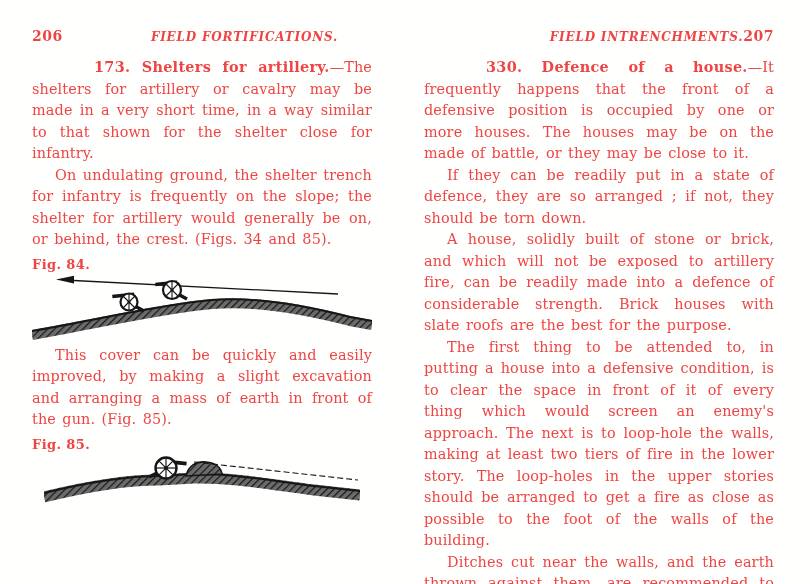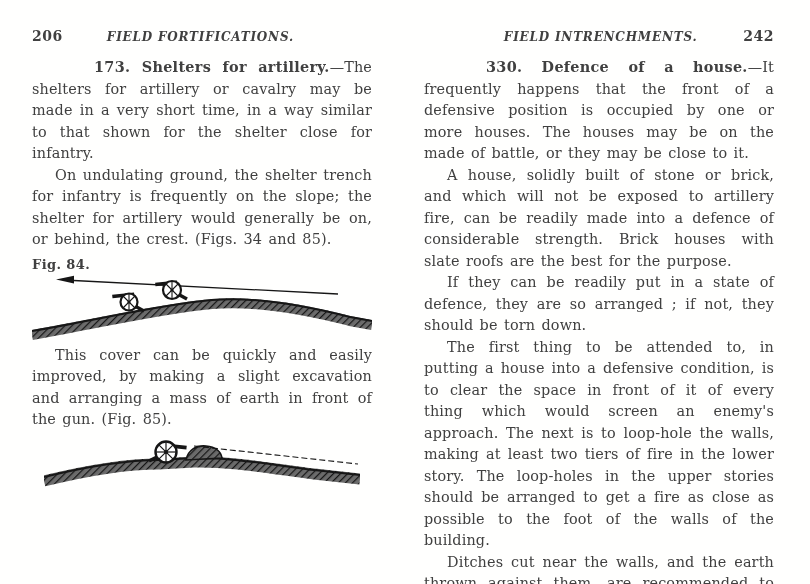--- a/index.html
+++ b/index.html
@@ -1,25 +1,25 @@
 <!DOCTYPE html>
 <html><head>
 <meta charset="utf-8">
 <style>
   html,body{margin:0;padding:0;background:#ffffff;}
   .spread{
     position:relative;width:810px;height:584px;background:#fffffe;
-    color:#404040;font-family:"DejaVu Serif",serif;overflow:hidden;
+    color:#ef4444;font-family:"DejaVu Serif",serif;overflow:hidden;
   }
   .page{position:absolute;top:28px;}
   .page-left{left:32px;width:340px;}
   .page-right{left:424px;width:350px;}
   .pagehead{display:flex;align-items:baseline;margin-bottom:12px;}
   .folio{font-weight:bold;font-size:14px;letter-spacing:.5px;}
-  .runhead{flex:1;text-align:center;font-style:italic;font-weight:bold;
+  .runhead{flex:1;text-align:right;font-style:italic;font-weight:bold;
            font-size:12px;letter-spacing:.8px;}
   p.bodytext{
     margin:0;text-align:justify;text-indent:1.6em;
     font-size:14.4px;line-height:21.5px;word-spacing:1.6px;letter-spacing:.15px;
   }
   .lead{font-weight:bold;letter-spacing:.3px;margin-left:39px;}
   .figblock{margin:6px 0 4px;}
   .figcap{text-align:left;font-weight:bold;font-size:13px;
           letter-spacing:.4px;margin:4px 0 1px;}
   svg.fig{display:block;margin:0 auto;}
@@ -78,20 +78,21 @@
           <line x1="6" y1="-6" x2="-6" y2="6" stroke="#161616" stroke-width="1.1"></line>
           <line x1="0" y1="-8.5" x2="0" y2="8.5" stroke="#161616" stroke-width="1.1"></line>
           <circle cx="0" cy="0" r="1.6" fill="#161616"></circle>
         </g>
       </svg>
     </div>
 
     <p class="bodytext">This cover can be quickly and easily improved, by making a slight excavation and arranging a mass of earth in front of the gun. (Fig. 85).</p>
 
     <div class="figblock">
+      <div class="figcap">Fig. 85.</div>
       <svg class="fig" width="316" height="54" viewBox="0 0 316 54">
         <defs>
           <pattern id="hatch85" patternUnits="userSpaceOnUse" width="5" height="5" patternTransform="rotate(45)">
             <rect width="5" height="5" fill="#6b6b6b"></rect>
             <line x1="0" y1="0" x2="0" y2="5" stroke="#161616" stroke-width="2.4"></line>
           </pattern>
         </defs>
 
         <g>
           <path d="M0,44 C45,33 85,27 115,27 L150,25 C185,24 230,32 270,37 L316,42" fill="none" stroke="url(#hatch85)" stroke-width="11"></path>
@@ -116,25 +117,25 @@
         </g>
       </svg>
     </div>
 
   </div>
 
   <div class="page page-right">
     <div class="pagehead">
       <span style="width:34px"></span>
       <span class="runhead">FIELD INTRENCHMENTS.</span>
-      <span class="folio">242</span>
+      <span class="folio">207</span>
     </div>
 
     <p class="bodytext"><span class="lead">330. Defence of a house.</span><span>—It frequently happens that the front of a defensive position is occupied by one or more houses.  The houses may be on the made of battle, or they may be close to it.</span></p>
 
+    <p class="bodytext">If they can be readily put in a state of defence, they are so arranged ; if not, they should be torn down.</p>
     <p class="bodytext">A house, solidly built of stone or brick, and which will not be exposed to artillery fire, can be readily made into a defence of considerable strength.  Brick houses with slate roofs are the best for the purpose.</p>
-    <p class="bodytext">If they can be readily put in a state of defence, they are so arranged ; if not, they should be torn down.</p>
     <p class="bodytext">The first thing to be attended to, in putting a house into a defensive condition, is to clear the space in front of it of every thing which would screen an enemy's approach.  The next is to loop-hole the walls, making at least two tiers of fire in the lower story.  The loop-holes in the upper stories should be arranged to get a fire as close as possible to the foot of the walls of the building.</p>
     <p class="bodytext">Ditches cut near the walls, and the earth thrown against them, are recommended to keep the enemy off and to add to the resistance of the walls.</p>
 
   </div>
 
 </div>
 
 </body></html>

